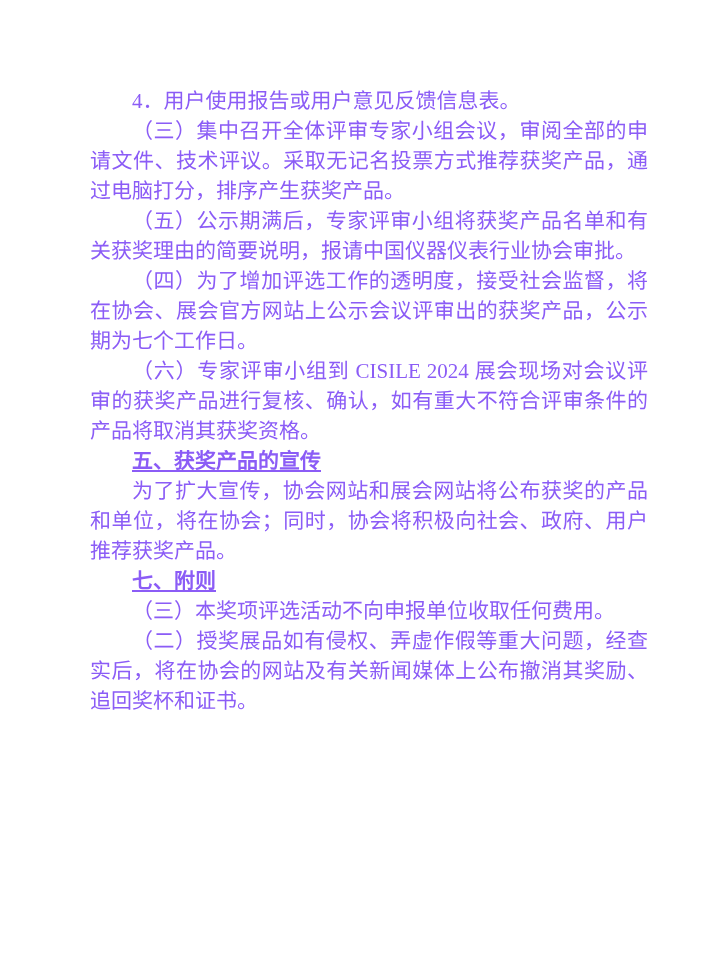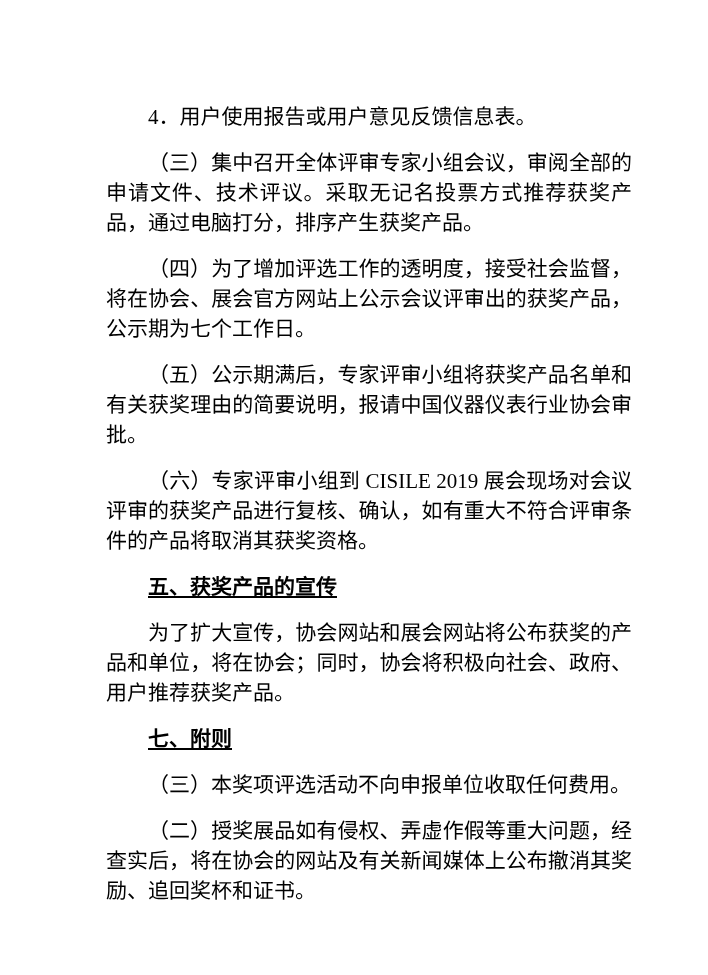--- a/index.html
+++ b/index.html
@@ -14,25 +14,25 @@
     background: #ffffff;
     overflow: hidden;
   }
   .content {
     position: absolute;
     left: 90px;
     top: 86px;
     width: 558px;
   }
   .content p {
-    margin: 16px;
+    margin: 0;
     padding: 0;
     font-size: 21px;
     line-height: 30px;
-    color: #000000;
+    color: #8b5cf6;
     text-indent: 2em;
     text-align: justify;
     text-justify: inter-ideograph;
     word-break: break-all;
     overflow-wrap: break-word;
   }
   .body-para {
     font-family: "Liberation Serif", "DejaVu Serif", serif;
     font-weight: 400;
   }
@@ -43,22 +43,22 @@
     text-decoration: underline;
   }
 </style>
 </head>
 <body>
 
 <div class="page">
   <div class="content">
     <p class="body-para">4．用户使用报告或用户意见反馈信息表。</p>
     <p class="body-para">（三）集中召开全体评审专家小组会议，审阅全部的申请文件、技术评议。采取无记名投票方式推荐获奖产品，通过电脑打分，排序产生获奖产品。</p>
+    <p class="body-para">（五）公示期满后，专家评审小组将获奖产品名单和有关获奖理由的简要说明，报请中国仪器仪表行业协会审批。</p>
     <p class="body-para">（四）为了增加评选工作的透明度，接受社会监督，将在协会、展会官方网站上公示会议评审出的获奖产品，公示期为七个工作日。</p>
-    <p class="body-para">（五）公示期满后，专家评审小组将获奖产品名单和有关获奖理由的简要说明，报请中国仪器仪表行业协会审批。</p>
-    <p class="body-para">（六）专家评审小组到 CISILE 2019 展会现场对会议评审的获奖产品进行复核、确认，如有重大不符合评审条件的产品将取消其获奖资格。</p>
+    <p class="body-para">（六）专家评审小组到 CISILE 2024 展会现场对会议评审的获奖产品进行复核、确认，如有重大不符合评审条件的产品将取消其获奖资格。</p>
     <p class="heading-para">五、获奖产品的宣传</p>
     <p class="body-para">为了扩大宣传，协会网站和展会网站将公布获奖的产品和单位，将在协会；同时，协会将积极向社会、政府、用户推荐获奖产品。</p>
     <p class="heading-para">七、附则</p>
     <p class="body-para">（三）本奖项评选活动不向申报单位收取任何费用。</p>
     <p class="body-para">（二）授奖展品如有侵权、弄虚作假等重大问题，经查实后，将在协会的网站及有关新闻媒体上公布撤消其奖励、追回奖杯和证书。</p>
   </div>
 </div>
 
 </body></html>

